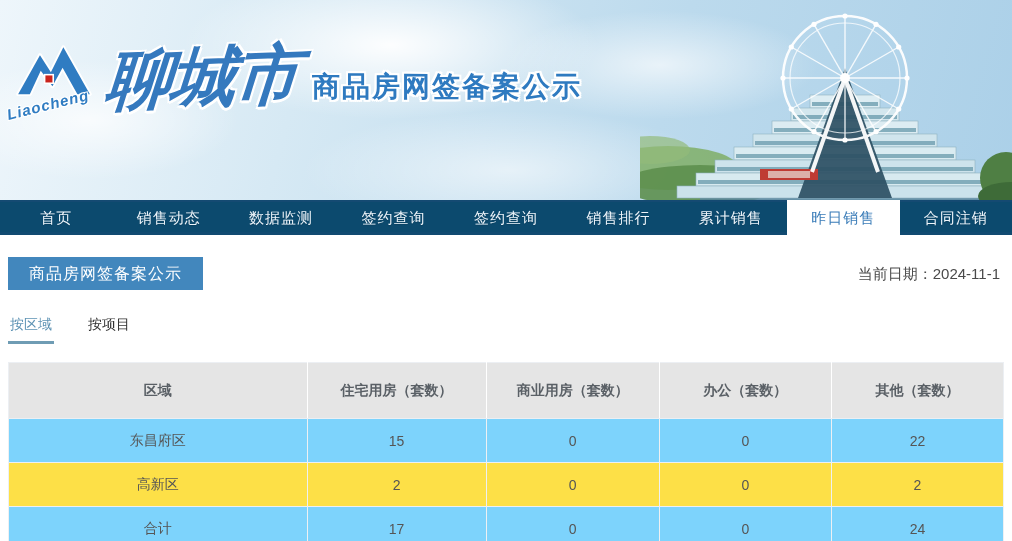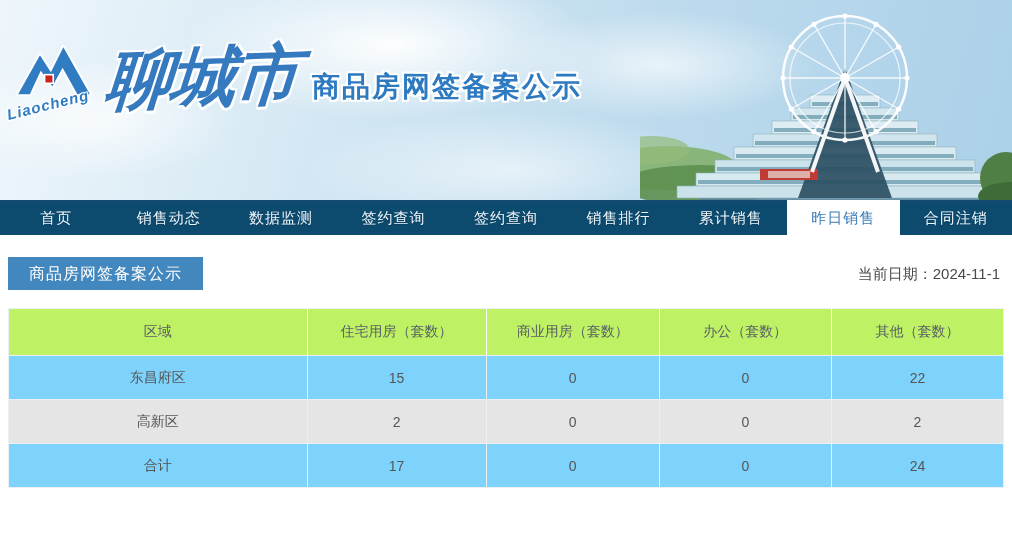--- a/index.html
+++ b/index.html
@@ -44,27 +44,27 @@
     padding:8px 21px; line-height:17px; }
   .date-line { font-size:15px; color:#4a4a4a; margin-top:8px; padding-right:4px; }
   .date-line .value { }
 
   .tabs { display:flex; margin-top:26px; padding-left:2px; }
   .tab { font-size:14px; color:#333; margin-right:36px; padding-bottom:10px; cursor:pointer; position:relative; }
   .tab.active { color:#5e93b4; }
   .tab.active::after { content:""; position:absolute; left:-2px; right:-2px; bottom:0; height:3px; background:#6f9cb4; }
 
   table.sales { width:100%; border-collapse:collapse; margin-top:18px; table-layout:fixed; }
-  table.sales th { background:#bef264; color:#5a6066; font-weight:normal; font-size:14px; height:47px;
+  table.sales th { background:#e5e5e5; color:#5a6066; font-weight:bold; font-size:14px; height:56px;
     border:1px solid #eceff3; border-left-color:#fff; border-right-color:#fff; }
   table.sales th:first-child { border-left-color:#eceff3; }
   table.sales th:last-child { border-right-color:#eceff3; }
   table.sales td { color:#555; font-size:14px; text-align:center; height:44px; background:#7dd3fc;
     border:1px solid #edf0f3; }
-  table.sales tr.striped td { background:#e5e5e5; }
+  table.sales tr.striped td { background:#fde047; }
   table.sales th:nth-child(1), table.sales td:nth-child(1) { width:30%; }
   table.sales th:nth-child(2), table.sales td:nth-child(2) { width:18%; }
   table.sales th:nth-child(3), table.sales td:nth-child(3) { width:17.4%; }
   table.sales th:nth-child(4), table.sales td:nth-child(4) { width:17.3%; }
   table.sales th:nth-child(5), table.sales td:nth-child(5) { width:17.3%; }
   th, td { text-align:center; }
 </style>
 </head>
 <body>
 
@@ -176,20 +176,24 @@
   </div>
 
   <div class="content">
     <div class="banner-row">
       <div class="section-banner">商品房网签备案公示</div>
       <div class="date-line">
         <span>当前日期：</span><span class="value">2024-11-1</span>
       </div>
     </div>
 
+    <div class="tabs">
+      <div class="tab active">按区域</div>
+      <div class="tab">按项目</div>
+    </div>
 
     <table class="sales">
       <thead>
         <tr>
           <th>区域</th>
           <th>住宅用房（套数）</th>
           <th>商业用房（套数）</th>
           <th>办公（套数）</th>
           <th>其他（套数）</th>
         </tr>

